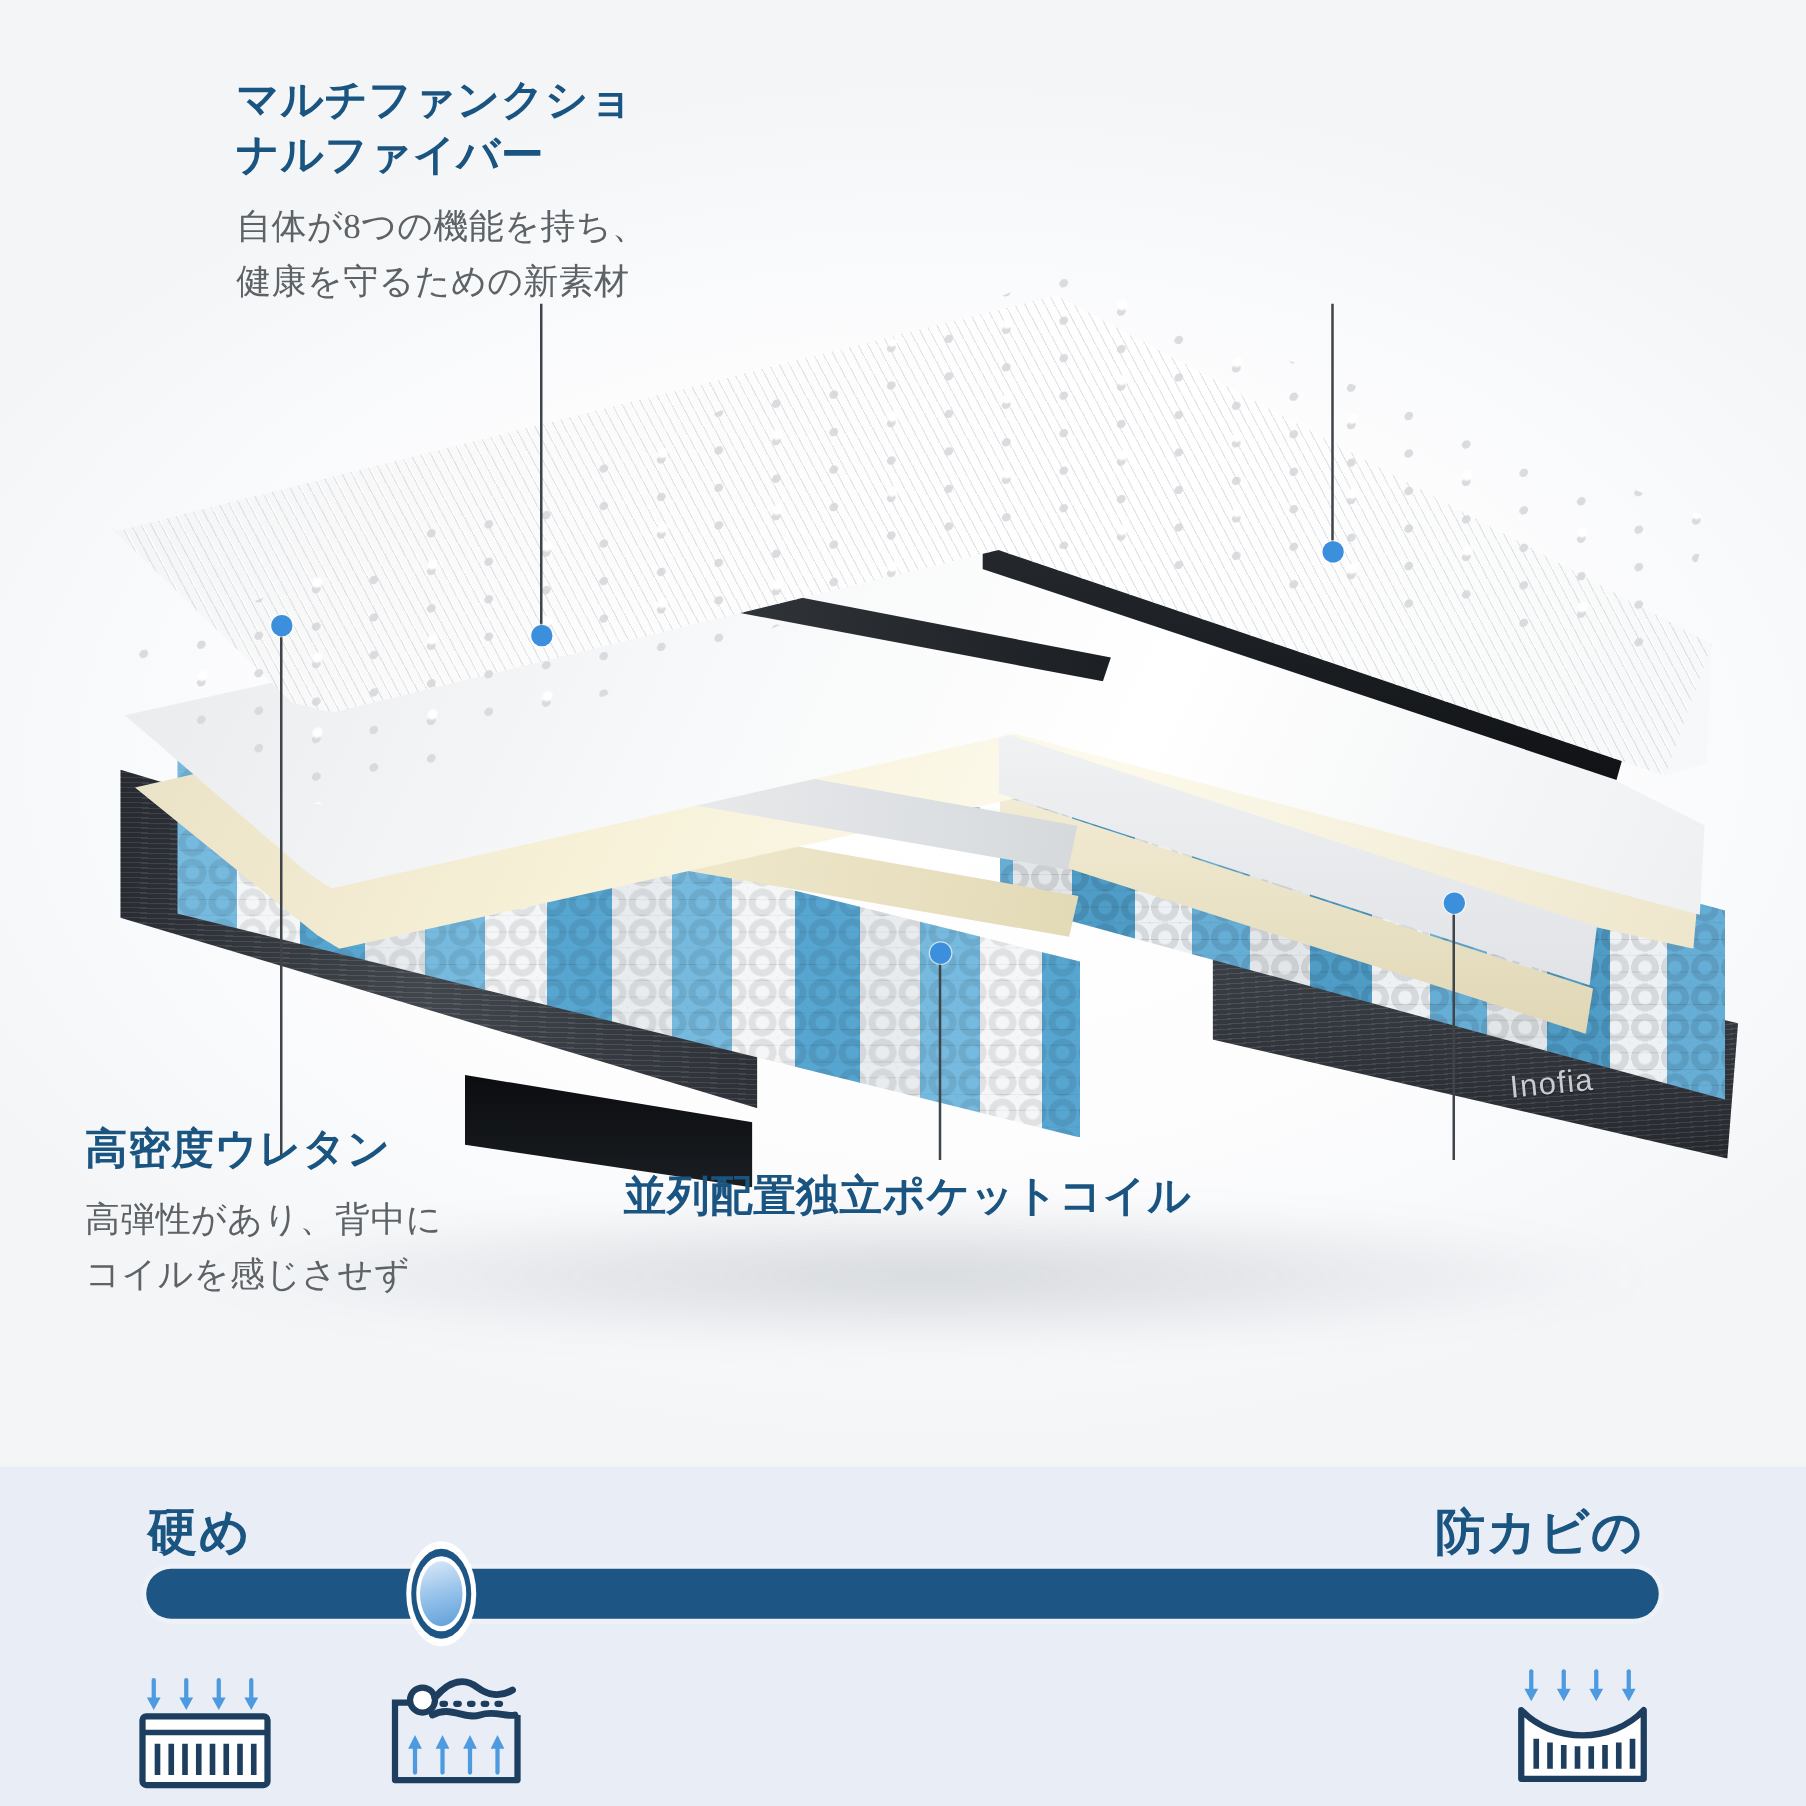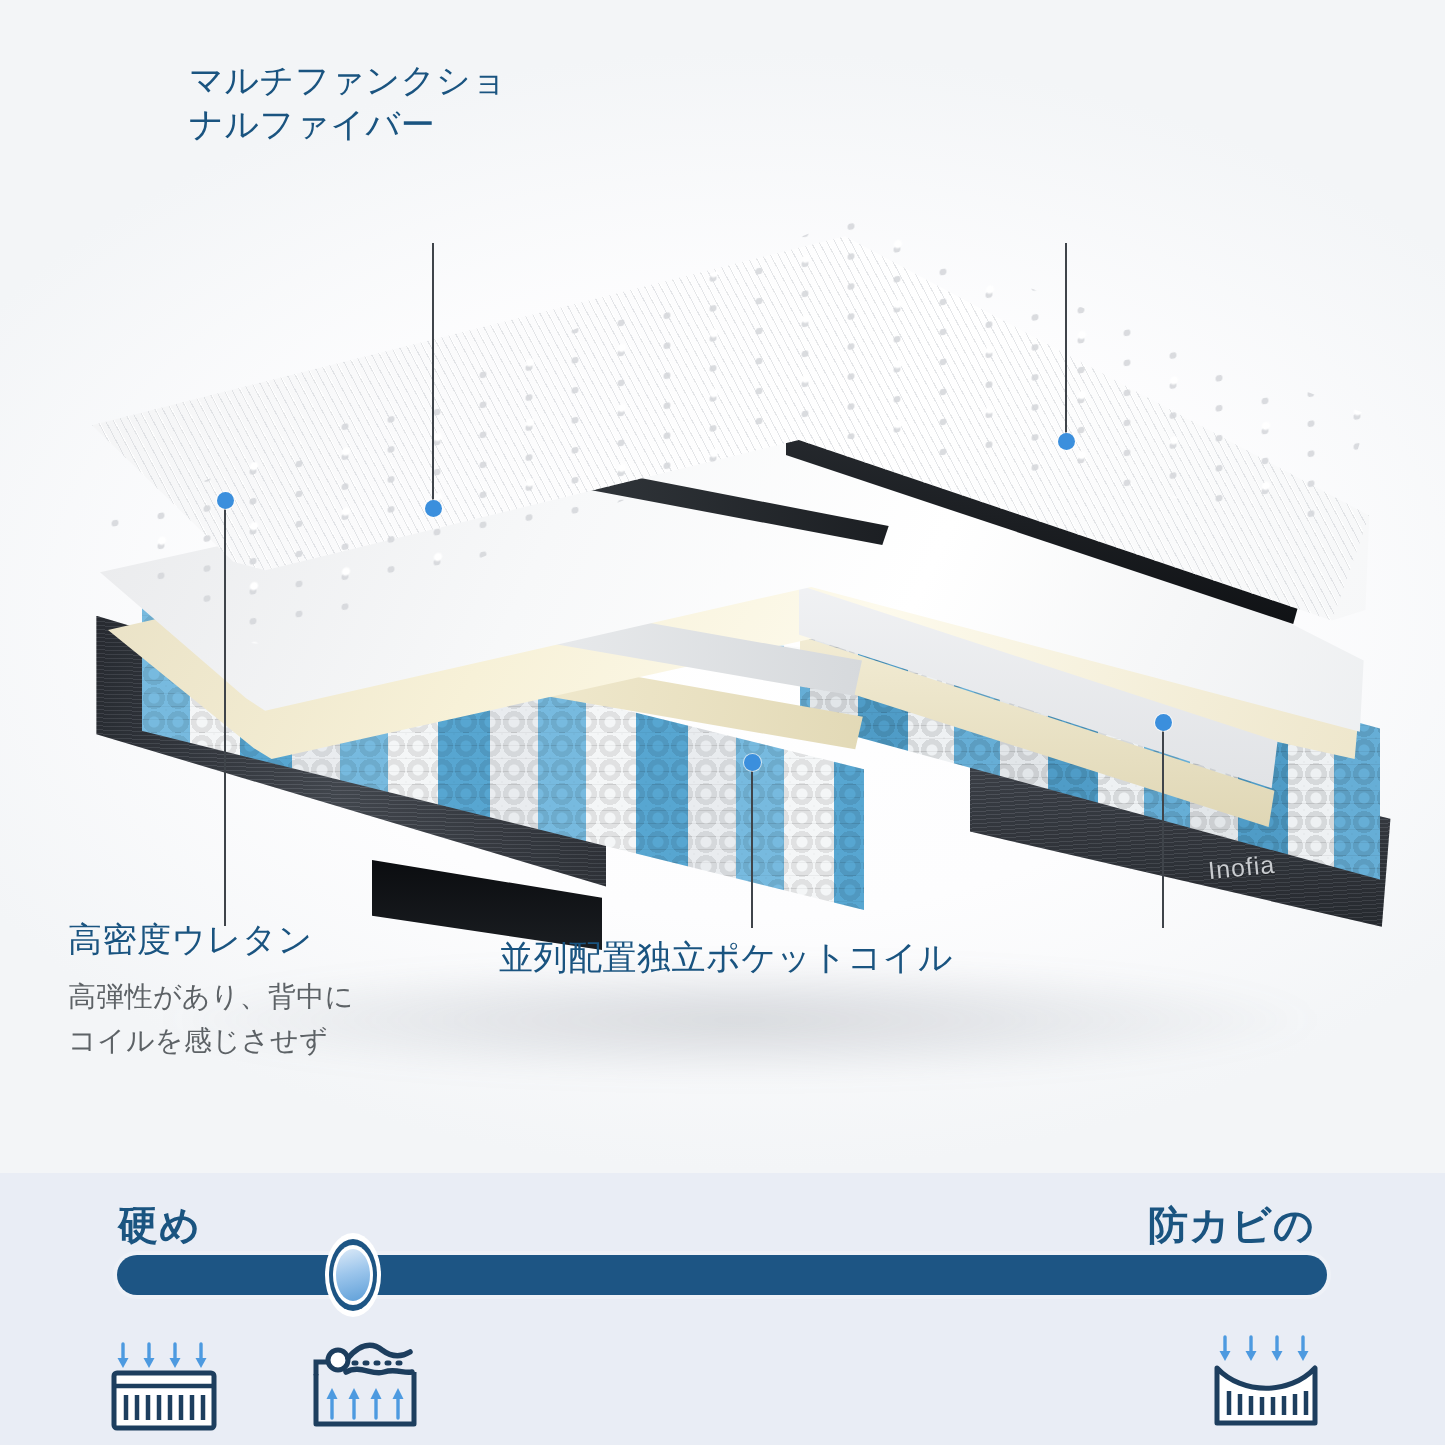--- a/index.html
+++ b/index.html
@@ -15,33 +15,33 @@
   
   .topArea{
     position:absolute;left:0;top:0;width:1445px;height:1173px;
     background:
       radial-gradient(ellipse 900px 560px at 52% 52%, #ffffff 0%, #fdfdfe 55%, #f3f5f7 100%);
   }
 
   
   .blk{position:absolute;}
   .hd{
-    color:#1a5480;font-weight:400;letter-spacing:.5px;
+    color:#1a5480;font-weight:700;letter-spacing:.5px;
     font-size:34px;line-height:44px;white-space:pre-line;
     font-family:"Liberation Sans","DejaVu Sans",sans-serif;
   }
   .bd{
     color:#5d6266;font-size:28px;line-height:44px;white-space:pre-line;
     margin-top:14px;letter-spacing:.3px;
     font-family:"Liberation Serif","DejaVu Serif",serif;
   }
 
   #blk-fiber{left:189px;top:58px;width:420px;}
   #blk-knit {left:866px;top:58px;width:470px;}
-  #blk-ure  {left:68px; top:917px;width:400px;}
+  #blk-ure  {left:68px; top:897px;width:400px;}
   #blk-coil {left:499px;top:935px;width:470px;}
   #blk-mesh {left:1007px;top:935px;width:420px;}
 
   
   .leader{position:absolute;background:#3f444a;width:2px;}
   .dot{
     position:absolute;width:17px;height:17px;border-radius:50%;
     background:#3b8fdd;box-shadow:0 0 0 1px rgba(255,255,255,.65);
   }
 
@@ -337,20 +337,22 @@
 
   <div class="leader" style="left:751px;top:770px;height:158px;"></div>
   <div class="dot" style="left:744px;top:754px;"></div>
 
   <div class="leader" style="left:1162px;top:730px;height:198px;"></div>
   <div class="dot" style="left:1155px;top:714px;"></div>
 
   <div class="blk" id="blk-fiber">
     <div class="hd">マルチファンクショ
 ナルファイバー</div>
+    <div class="bd">自体が8つの機能を持ち、
+健康を守るための新素材</div>
   </div>
 
 
   <div class="blk" id="blk-ure">
     <div class="hd">高密度ウレタン</div>
     <div class="bd">高弾性があり、背中に
 コイルを感じさせず</div>
   </div>
 
   <div class="blk" id="blk-coil">

